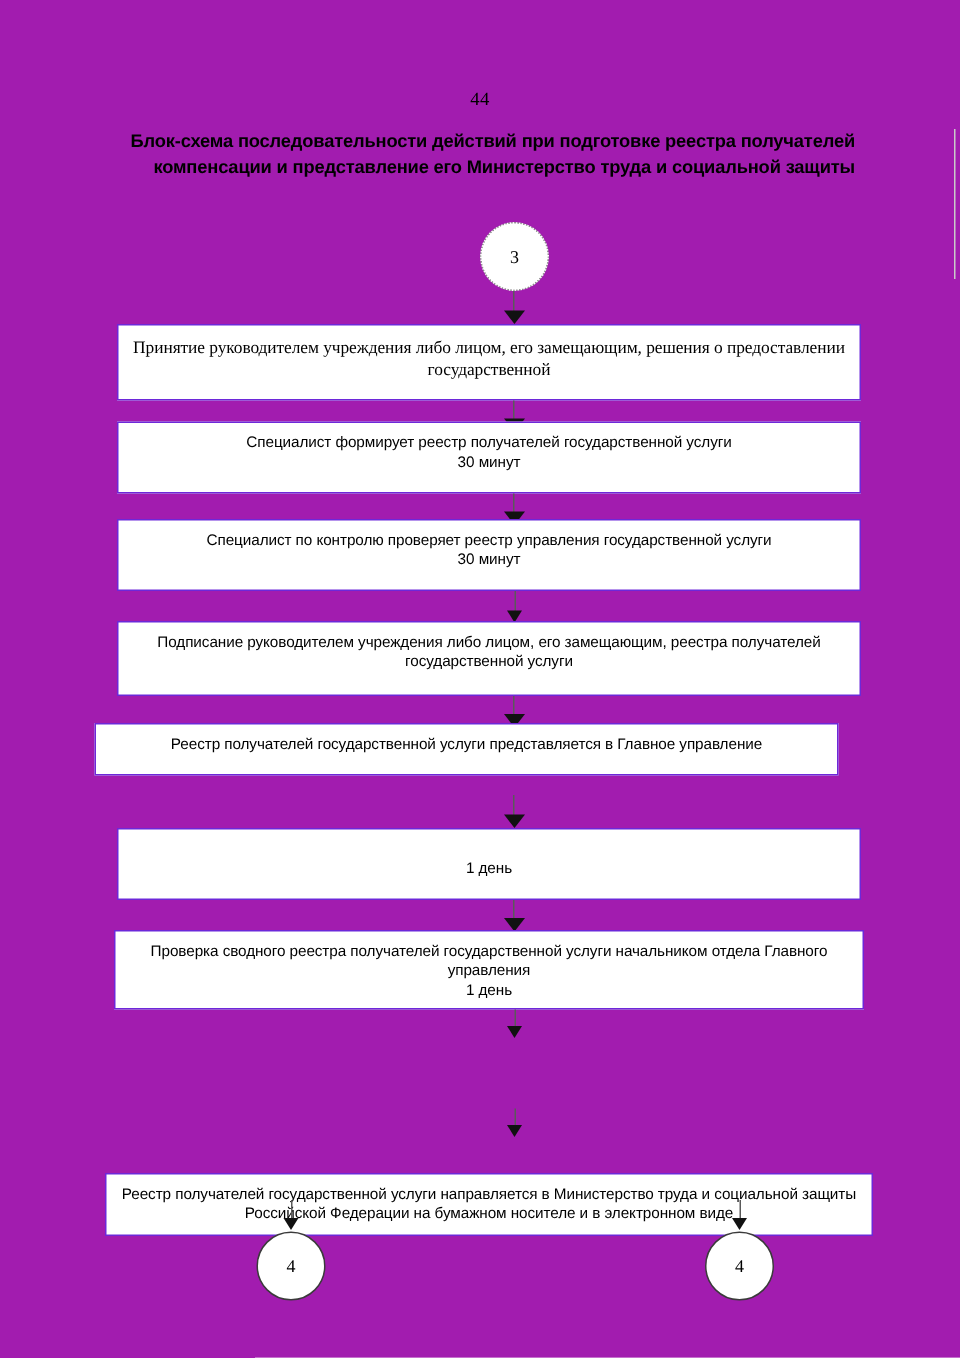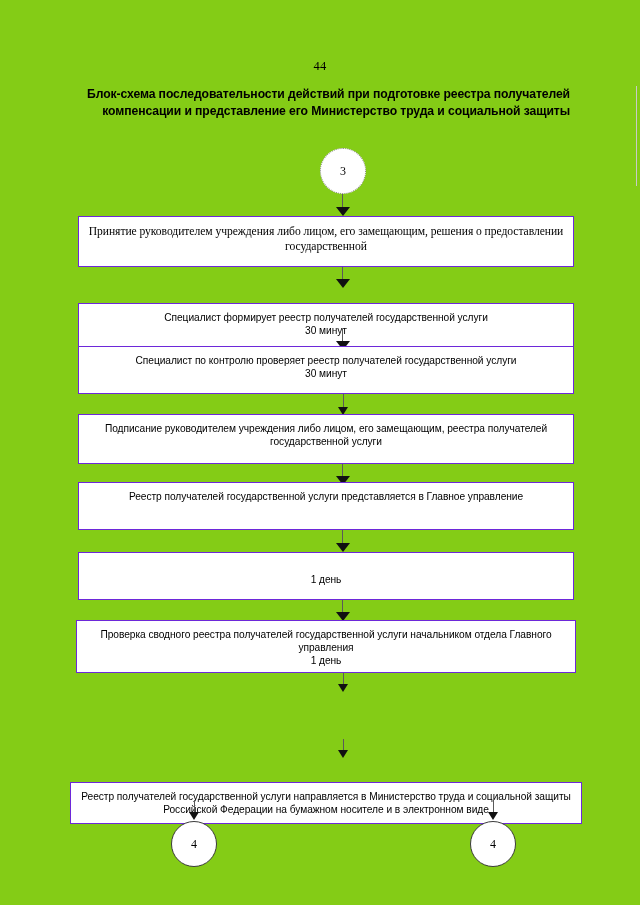--- a/index.html
+++ b/index.html
@@ -12,21 +12,21 @@
     height: 905px;
     position: relative;
     overflow: hidden;
     font-family: "Liberation Sans", sans-serif;
     color: #000000;
   }
 
   .page {
     position: absolute;
     inset: 0;
-    background: #84cc16;
+    background: #a21caf;
   }
 
   
   .scan-edge {
     position: absolute;
     top: 86px;
     right: 3px;
     width: 1px;
     height: 100px;
     background: #c9c9c9;
@@ -153,48 +153,48 @@
 
   <div class="pbox serif" style="left:78px; top:216px; width:496px; height:51px;">
     <div class="ptext">Принятие руководителем учреждения либо лицом, его замещающим, решения о предоставлении государственной</div>
   </div>
 
   <div class="arrow" style="left:336px; top:267px; height:22px;">
     <div class="shaft" style="height:13px;"></div>
     <div class="head" style="top:12px;"></div>
   </div>
 
-  <div class="pbox" style="left:78px; top:281px; width:496px; height:48px;margin-top:22px;">
+  <div class="pbox" style="left:78px; top:281px; width:496px; height:48px;">
     <div class="ptext"><span>Специалист формирует реестр получателей государственной услуги</span><br><span>30 минут</span></div>
   </div>
 
   <div class="arrow" style="left:336px; top:329px; height:22px;">
     <div class="shaft" style="height:13px;"></div>
     <div class="head" style="top:12px;"></div>
   </div>
 
   <div class="pbox" style="left:78px; top:346px; width:496px; height:48px;">
-    <div class="ptext"><span>Специалист по контролю проверяет реестр получателей государственной услуги</span><br><span>30 минут</span></div>
+    <div class="ptext"><span>Специалист по контролю проверяет реестр управления государственной услуги</span><br><span>30 минут</span></div>
   </div>
 
   <div class="arrow thin" style="left:337px; top:394px; height:24px;">
     <div class="shaft" style="height:14px;"></div>
     <div class="head" style="top:13px; left:1px;"></div>
   </div>
 
   <div class="pbox" style="left:78px; top:414px; width:496px; height:50px;">
     <div class="ptext">Подписание руководителем учреждения либо лицом, его замещающим, реестра получателей государственной услуги</div>
   </div>
 
   <div class="arrow" style="left:336px; top:464px; height:22px;">
     <div class="shaft" style="height:13px;"></div>
     <div class="head" style="top:12px;"></div>
   </div>
 
-  <div class="pbox" style="left:78px; top:482px; width:496px; height:48px;text-align:center;">
+  <div class="pbox" style="left:63px; top:482px; width:496px; height:35px;text-align:center;">
     <div class="ptext">Реестр получателей государственной услуги представляется в Главное управление</div>
   </div>
 
   <div class="arrow" style="left:336px; top:530px; height:24px;">
     <div class="shaft" style="height:14px;"></div>
     <div class="head" style="top:13px;"></div>
   </div>
 
   <div class="pbox" style="left:78px; top:552px; width:496px; height:48px;">
     <div class="ptext"><br><span>1 день</span></div>

